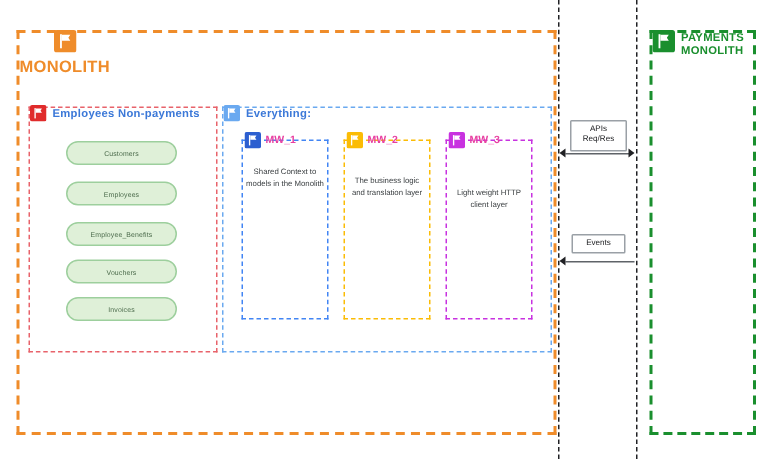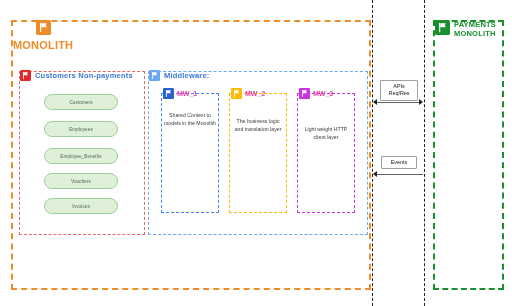--- a/index.html
+++ b/index.html
@@ -113,40 +113,40 @@
   <div class="dbox" id="nonpay-box"></div>
 
   <div class="hdr" id="nonpay-header">
     <span class="flag">
       <svg width="11" height="11" viewBox="0 0 16 16">
         <rect x="0" y="0" width="16" height="16" rx="2" fill="#e02b2b"></rect>
         <rect x="4.3" y="3" width="1.3" height="10" fill="#ffffff"></rect>
         <path d="M5.6 3.4 L11.6 3.4 L10.2 5.5 L11.6 7.6 L5.6 7.6 Z" fill="#ffffff"></path>
       </svg>
     </span>
-    <span class="lbl">Customers Non-payments</span>
+    <span class="lbl">Employees Non-payments</span>
   </div>
 
   <div class="pill" style="top:94px;">Customers</div>
   <div class="pill" style="top:121px;">Employees</div>
   <div class="pill" style="top:148px;">Employee_Benefits</div>
   <div class="pill" style="top:173px;">Vouchers</div>
   <div class="pill" style="top:198px;">Invoices</div>
 
   <div class="dbox" id="mw-box"></div>
 
   <div class="hdr" id="mw-header">
     <span class="flag">
       <svg width="11" height="11" viewBox="0 0 16 16">
         <rect x="0" y="0" width="16" height="16" rx="2" fill="#6aa9f0"></rect>
         <rect x="4.3" y="3" width="1.3" height="10" fill="#ffffff"></rect>
         <path d="M5.6 3.4 L11.6 3.4 L10.2 5.5 L11.6 7.6 L5.6 7.6 Z" fill="#ffffff"></path>
       </svg>
     </span>
-    <span class="lbl">Middleware:</span>
+    <span class="lbl">Everything:</span>
   </div>
 
   <div class="dbox mwbox" id="mw1-box"></div>
   <div class="mwhdr" id="mw1-header">
     <span class="flag">
       <svg width="11" height="11" viewBox="0 0 16 16">
         <rect x="0" y="0" width="16" height="16" rx="2" fill="#2c5fd0"></rect>
         <rect x="4.3" y="3" width="1.3" height="10" fill="#ffffff"></rect>
         <path d="M5.6 3.4 L11.6 3.4 L10.2 5.5 L11.6 7.6 L5.6 7.6 Z" fill="#ffffff"></path>
       </svg>

